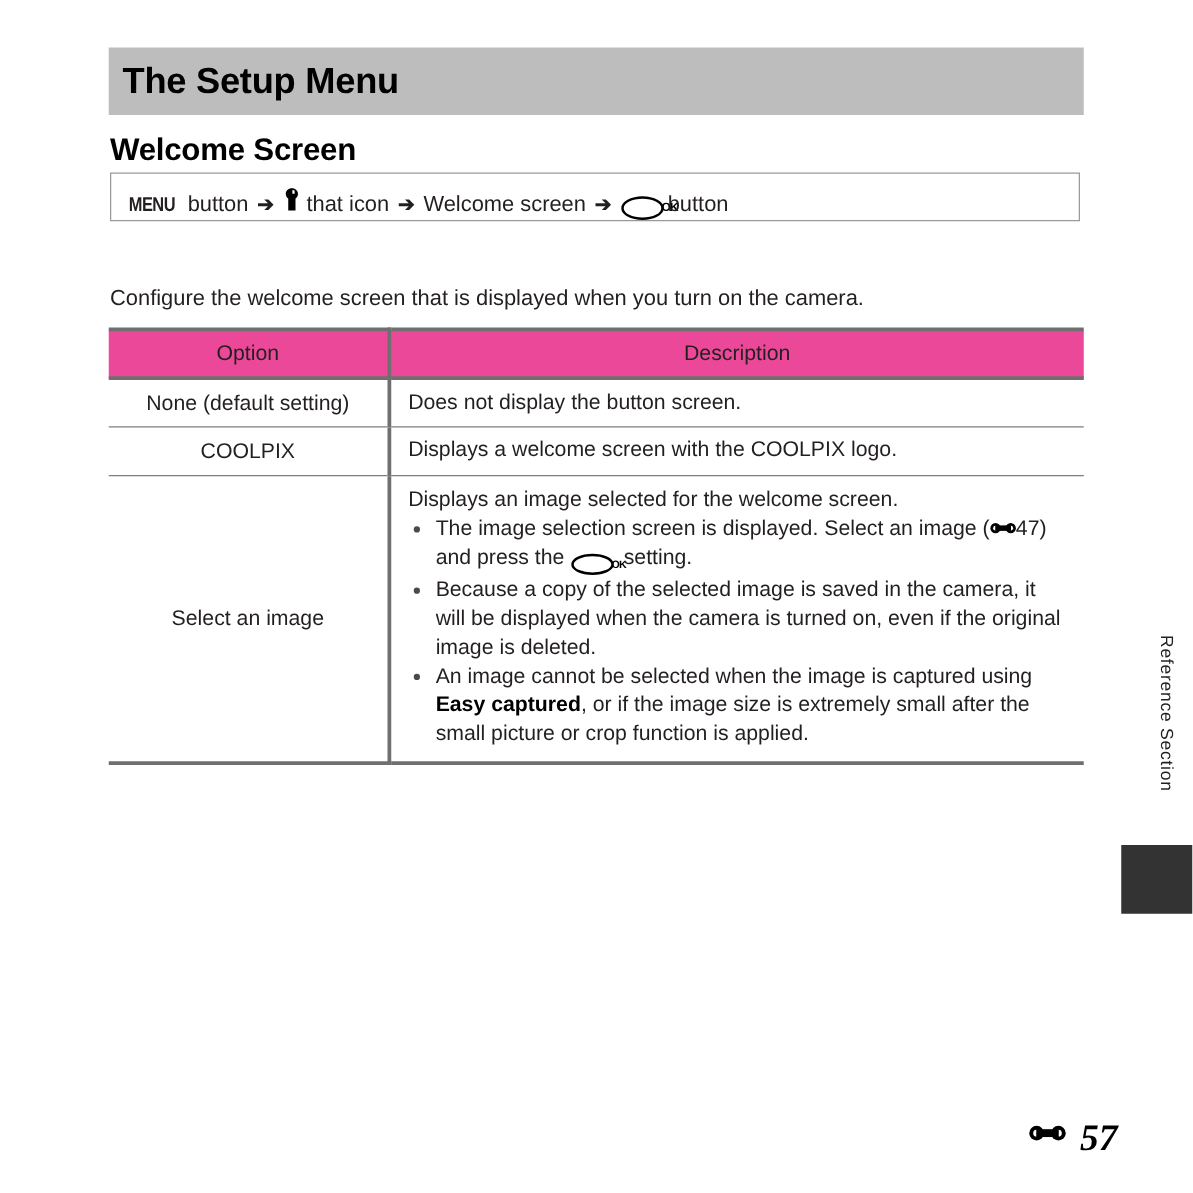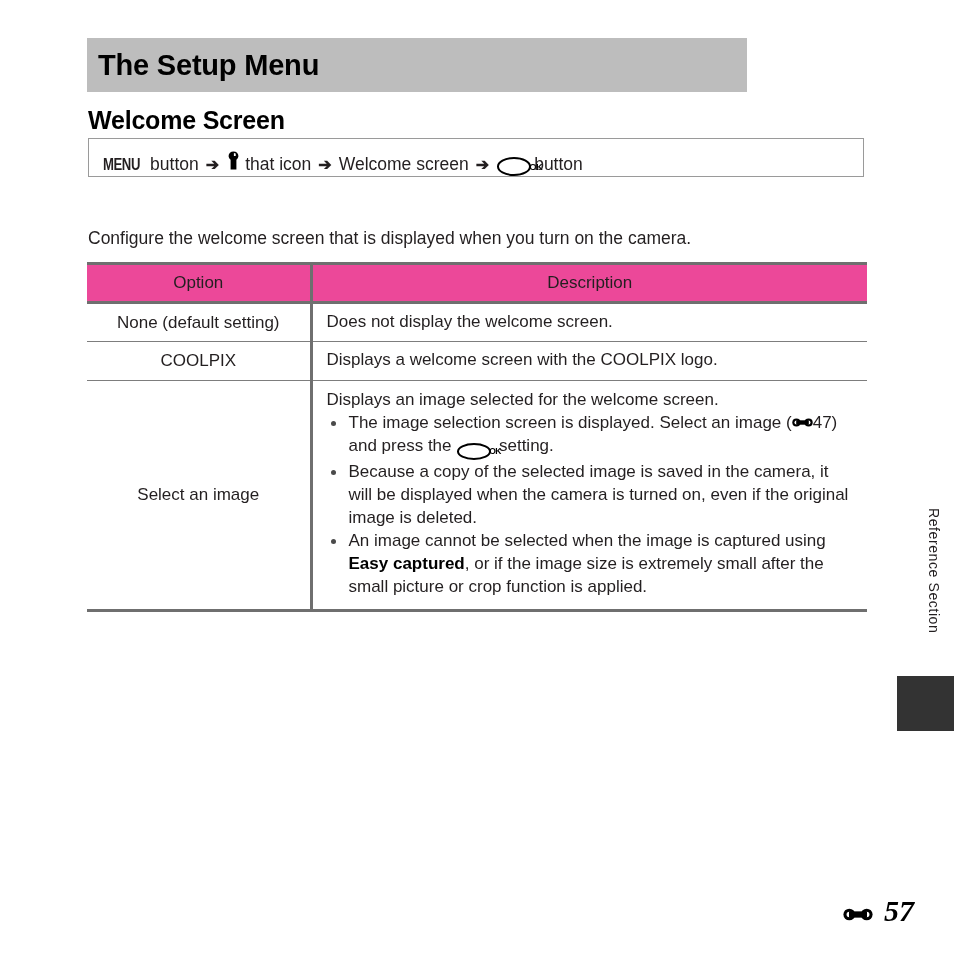--- a/index.html
+++ b/index.html
@@ -22,21 +22,21 @@
     left: 0; top: 0;
     width: 954px;
     height: 954px;
   }
 
   
   .chapter-banner {
     position: absolute;
     left: 87px;
     top: 38px;
-    width: 660px;
+    width: 780px;
     height: 54px;
     background: #bdbdbd;
     display: flex;
     align-items: center;
   }
   .chapter-title {
     font-size: 29px;
     font-weight: bold;
     letter-spacing: -0.2px;
     color: #000000;
@@ -238,24 +238,24 @@
     left: 897px;
     top: 676px;
     width: 57px;
     height: 55px;
     background: #333333;
   }
 
   
   .page-number {
     position: absolute;
-    right: 40px;
+    right: 60px;
     bottom: 26px;
     display: flex;
-    align-items: center;
+    align-items: flex-start;
     font-size: 0;
     gap: 10px;
   }
   .page-number .ref-glyph {
     width: 30px;
     height: 19px;
     vertical-align: -2px;
     margin-right: 1px;
     transform: translateY(3px);
   }
@@ -308,21 +308,21 @@
     <thead>
       <tr class="hdr-row">
         <th class="c1">Option</th>
         <th class="c2">Description</th>
       </tr>
     </thead>
     <tbody>
       <tr class="body-row">
         <td class="c1">None (default setting)</td>
         <td class="c2">
-          <p class="desc-lead">Does not display the welcome screen.</p>
+          <p class="desc-lead">Does not display the button screen.</p>
         </td>
       </tr>
       <tr class="body-row">
         <td class="c1">COOLPIX</td>
         <td class="c2">
           <p class="desc-lead">Displays a welcome screen with the COOLPIX logo.</p>
         </td>
       </tr>
       <tr class="body-row tall last">
         <td class="c1">Select an image</td>

